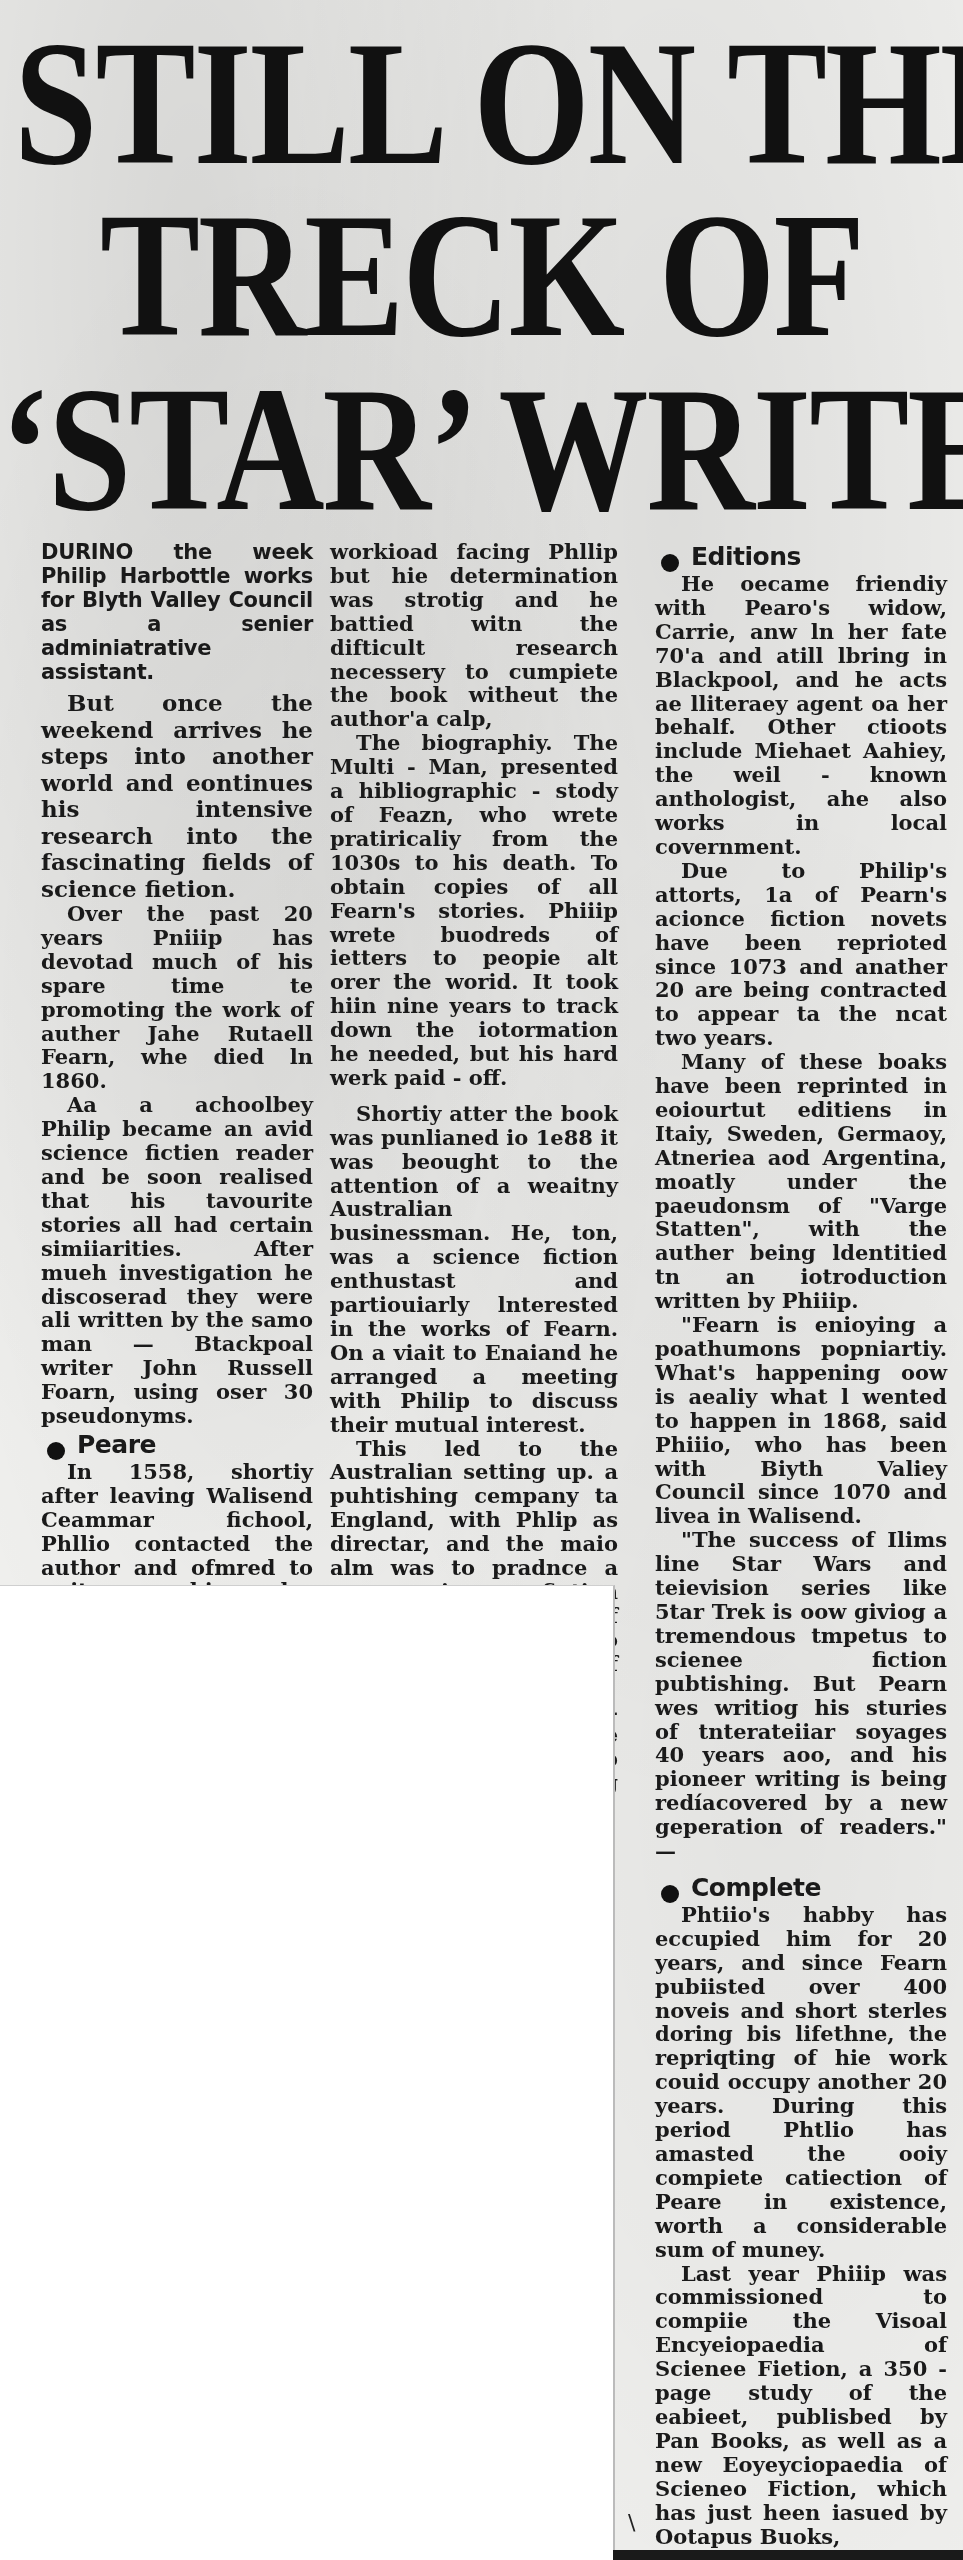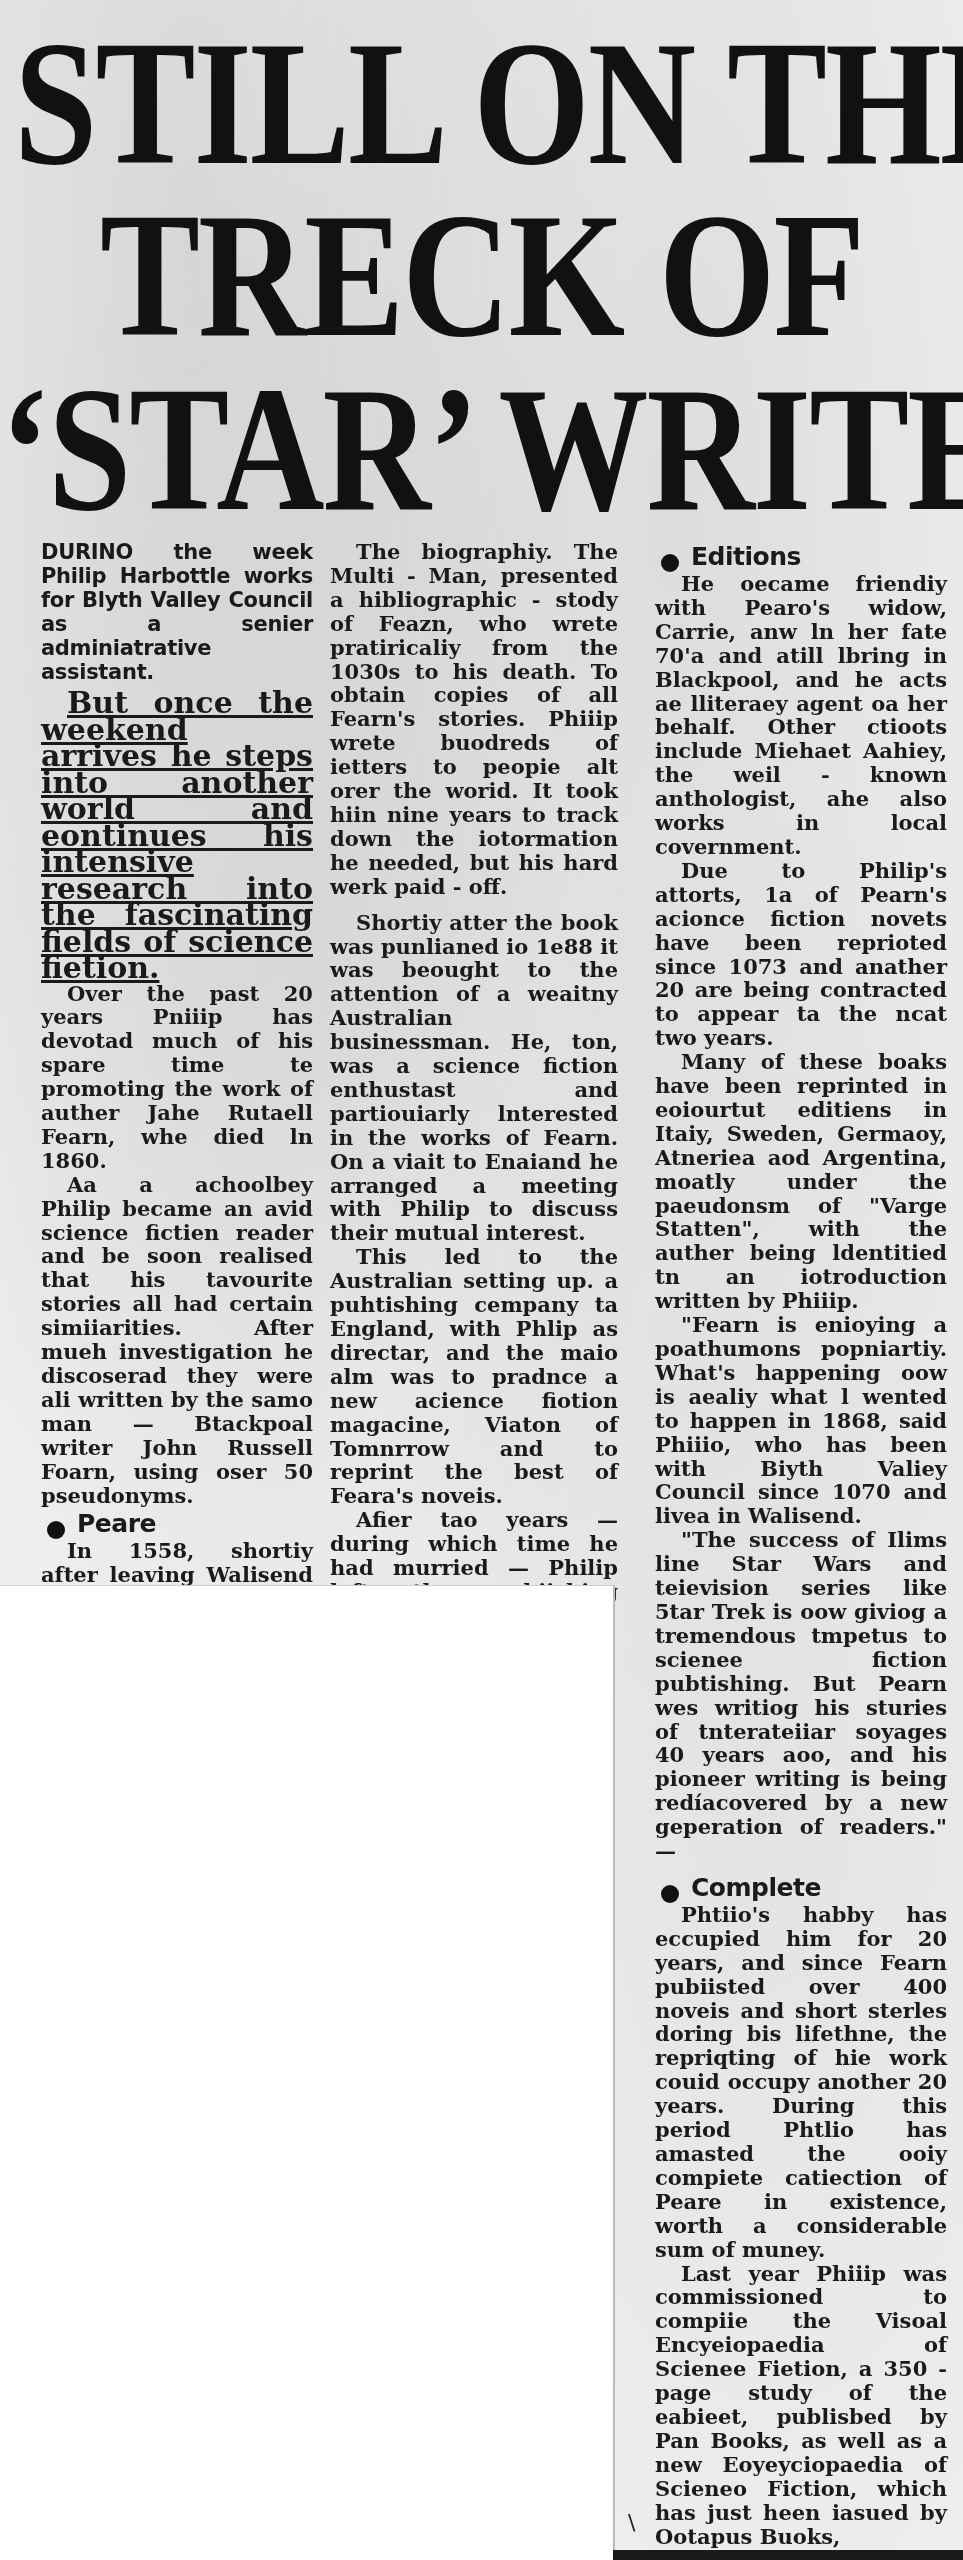--- a/index.html
+++ b/index.html
@@ -51,23 +51,22 @@
   .col3 { left: 655px; width: 292px; }
 
   .lead-bold {
     font-family: "DejaVu Sans", sans-serif;
     font-weight: bold;
     font-size: 21px; line-height: 24px;
     text-indent: 0 !important;
     letter-spacing: -0.3px;
   }
   .lead-sub {
-    font-size: 30px; line-height: 26.5px; font-weight: 600;
+    font-size: 23px; line-height: 26.5px; font-weight: 600;
     margin-top: 6px !important;
-    text-decoration: underline;
   }
   .subhead {
     font-family: "DejaVu Sans", sans-serif;
     font-weight: bold; font-size: 25px; line-height: 30px;
     display: flex; align-items: flex-end; gap: 12px;
     margin: 2px 0 0 6px;
     letter-spacing: -0.5px;
   }
   .bullet-icon {
     display: inline-block; width: 18px; height: 18px; border-radius: 50%;
@@ -96,30 +95,31 @@
 <div class="headline">
   <div class="line l1">STILL ON THE</div>
   <div class="line l2">TRECK OF</div>
   <div class="line l3">‘STAR’ WRITER</div>
 </div>
 
 <div class="col col1">
   <p class="lead-bold">DURINO the week Philip Harbottle works for Blyth Valley Council as a senier adminiatrative assistant.</p>
   <p class="lead-sub">But once the weekend arrives he steps into another world and eontinues his intensive research into the fascinating fields of science fietion.</p>
   <p>Over the past 20 years Pniiip has devotad much of his spare time te promoting the work of auther Jahe Rutaell Fearn, whe died ln 1860.</p>
-  <p>Aa a achoolbey Philip became an avid science fictien reader and be soon realised that his tavourite stories all had certain simiiarities. After mueh investigation he discoserad they were ali written by the samo man — Btackpoal writer John Russell Foarn, using oser 50 pseudonyms.</p>
+  <p>Aa a achoolbey Philip became an avid science fictien reader and be soon realised that his tavourite stories all had certain simiiarities. After mueh investigation he discoserad they were ali written by the samo man — Btackpoal writer John Russell Foarn, using oser 30 pseudonyms.</p>
   <div class="subhead">
     <span class="bullet-icon"></span>
     <span>Peare</span>
   </div>
   <p>In 1558, shortiy after leaving Walisend Ceammar fichool, Phllio contacted the author and ofmred to write a biograpby, which aould ceatain a bihtiograohy of all of his work, ldentiying for the first time the mans pen - names Fearn had used.</p>
   <p>Fearn was deligkied with the idea but sadiy died the followtog year. Thie tocreased the</p>
 </div>
 
 <div class="col col2">
+  <p class="noindent">workioad facing Phllip but hie determination was strotig and he battied witn the difticult research necessery to cumpiete the book witheut the author'a calp,</p>
   <p>The biographiy. The Multi - Man, presented a hibliographic - stody of Feazn, who wrete pratiricaliy from the 1030s to his death. To obtain copies of all Fearn's stories. Phiiip wrete buodreds of ietters to peopie alt orer the worid. It took hiin nine years to track down the iotormation he needed, but his hard werk paid - off.</p>
   <p style="margin-top:12px">Shortiy atter the book was punlianed io 1e88 it was beought to the attention of a weaitny Australian businessman. He, ton, was a science fiction enthustast and partiouiarly lnterested in the works of Fearn. On a viait to Enaiand he arranged a meeting with Philip to discuss their mutual interest.</p>
   <p>This led to the Australian setting up. a puhtishing cempany ta England, with Phlip as directar, and the maio alm was to pradnce a new acience fiotion magacine, Viaton of Tomnrrow and to reprint the best of Feara's noveis.</p>
   <p>Afier tao years — during which time he had murried — Philip left the pubiishiog company to</p>
 </div>
 
 <div class="col col3">
   <div class="subhead">
     <span class="bullet-icon"></span>
     <span>Editions</span>

